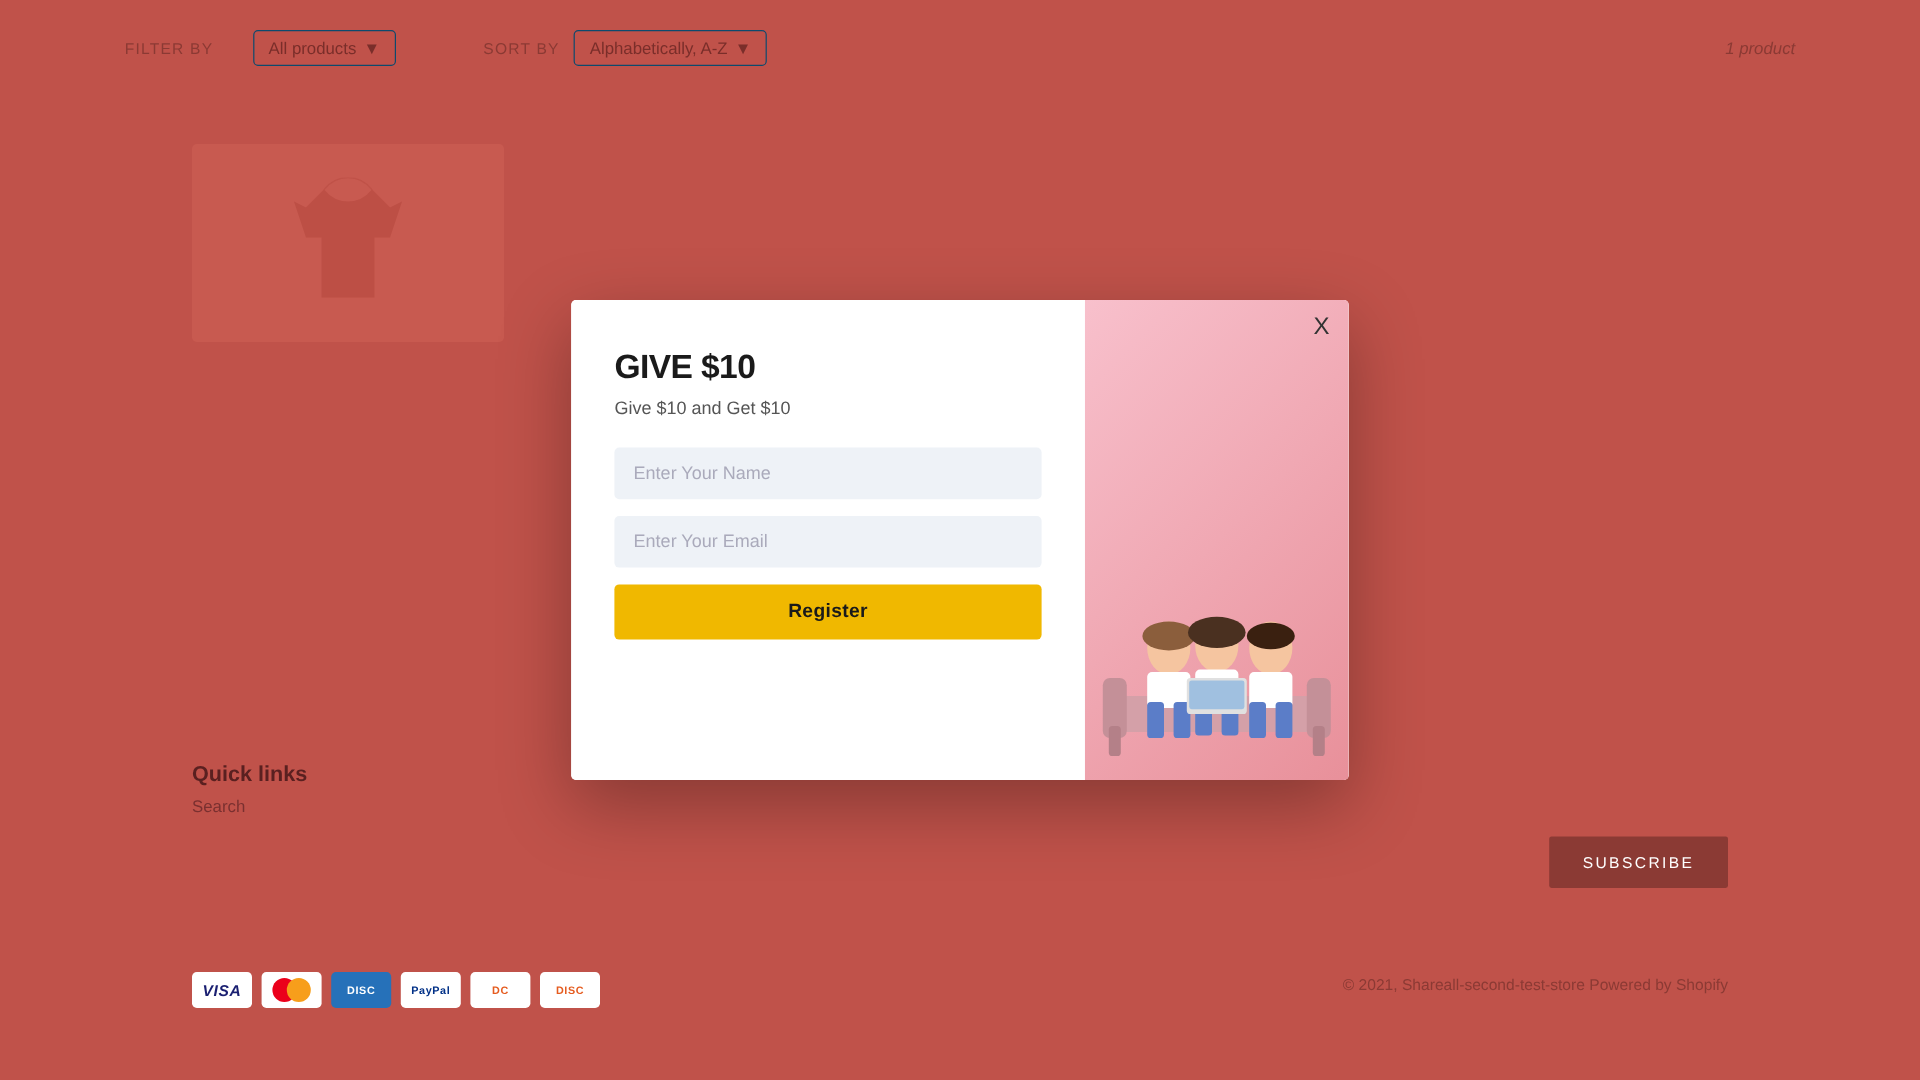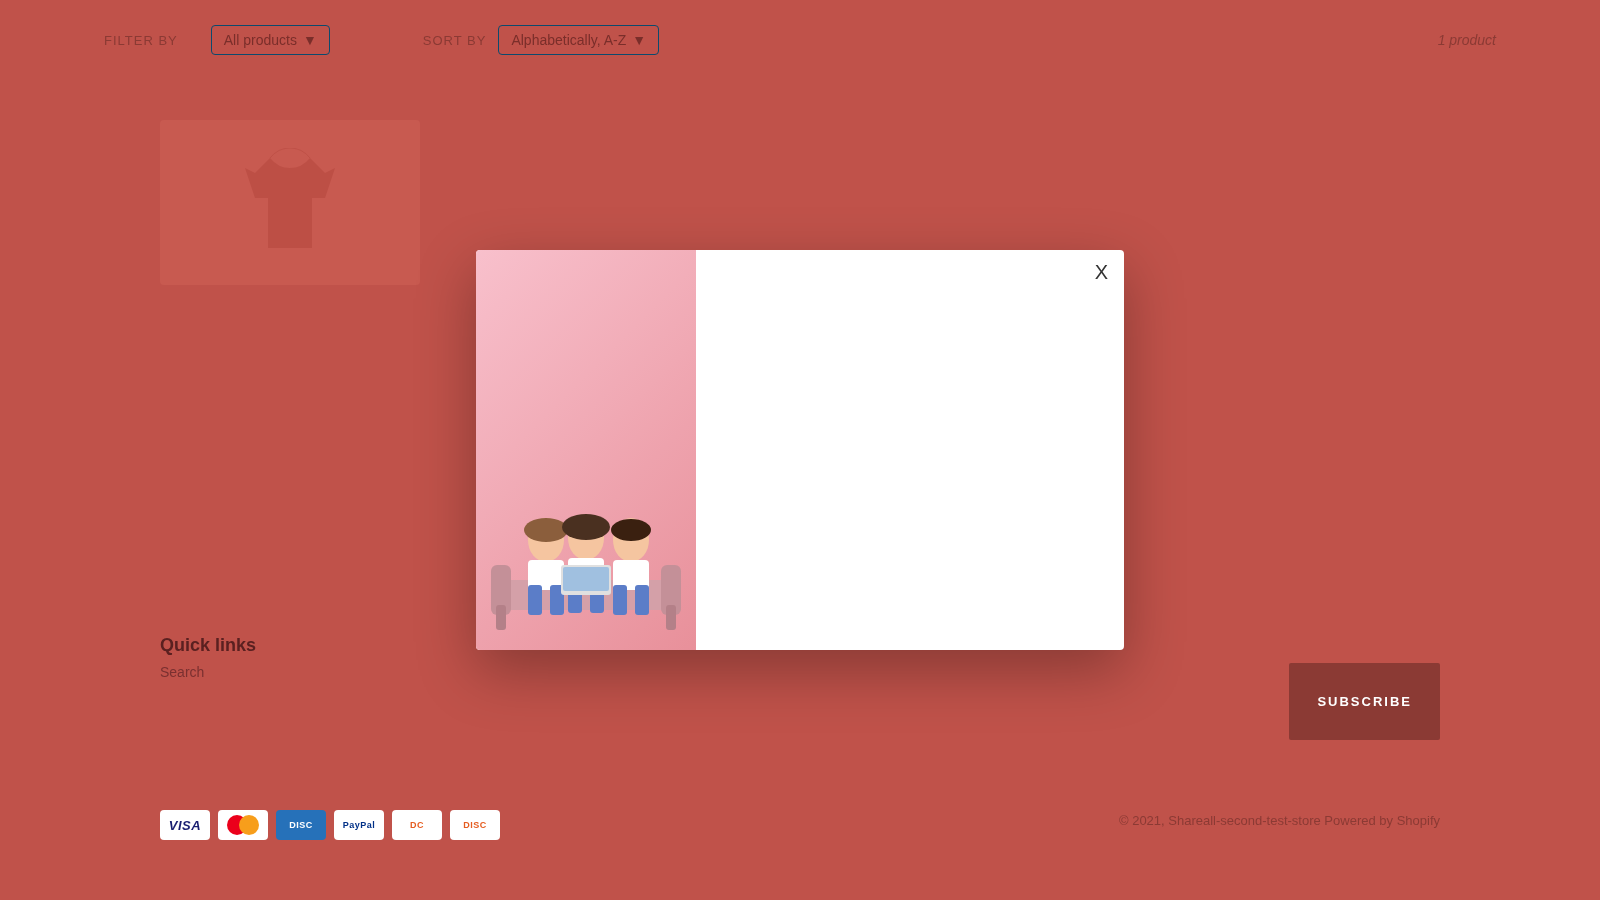--- a/index.html
+++ b/index.html
@@ -45,21 +45,21 @@
       gap: 6px;
       background: transparent;
       border: 1px solid #0c4a6e;
       border-radius: 4px;
       padding: 6px 12px;
       color: #7a2e2a;
       font-size: 14px;
       cursor: pointer;
     }
     .sort-area {
-      margin-left: 60px;
+      margin-left: 40px;
       display: flex;
       align-items: center;
       gap: 12px;
     }
     .product-count {
       margin-left: auto;
       color: #8b3a34;
       font-style: italic;
       font-size: 14px;
     }
@@ -144,23 +144,23 @@
     
     .subscribe-bar {
       position: absolute;
       bottom: 160px;
       right: 160px;
     }
     .subscribe-btn {
       background: #8b3a34;
       color: white;
       border: none;
-      padding: 31px 28px;
+      padding: 14px 28px;
       font-size: 13px;
-      font-weight: bold;
+      font-weight: normal;
       letter-spacing: 2px;
       cursor: pointer;
       border-radius: 2px;
     }
 
     
     .payment-row {
       position: absolute;
       bottom: 60px;
       left: 160px;
@@ -376,20 +376,27 @@
   <div class="pay-icon pay-disc">DISC</div>
 </div>
 
 <div class="copyright">© 2021, Shareall-second-test-store  Powered by Shopify</div>
 
 <div class="modal-overlay">
   <div class="modal">
 
     <button class="close-btn">X</button>
 
+    <div class="modal-left">
+      <h2 class="modal-title">GIVE $10</h2>
+      <p class="modal-subtitle">Give $10 and Get $10</p>
+      <input class="modal-input" type="text" placeholder="Enter Your Name" style="">
+      <input class="modal-input" type="email" placeholder="Enter Your Email" style="">
+      <button class="register-btn">Register</button>
+    </div>
 
     <div class="modal-right">
       <div class="modal-right-bg">
 
         <svg class="people-illustration" viewBox="0 0 200 220">
 
           <rect x="10" y="150" width="180" height="30" rx="8" fill="#d4a0a8"></rect>
           <rect x="5" y="135" width="20" height="50" rx="6" fill="#c49098"></rect>
           <rect x="175" y="135" width="20" height="50" rx="6" fill="#c49098"></rect>
           <rect x="10" y="175" width="10" height="25" rx="3" fill="#b48088"></rect>

